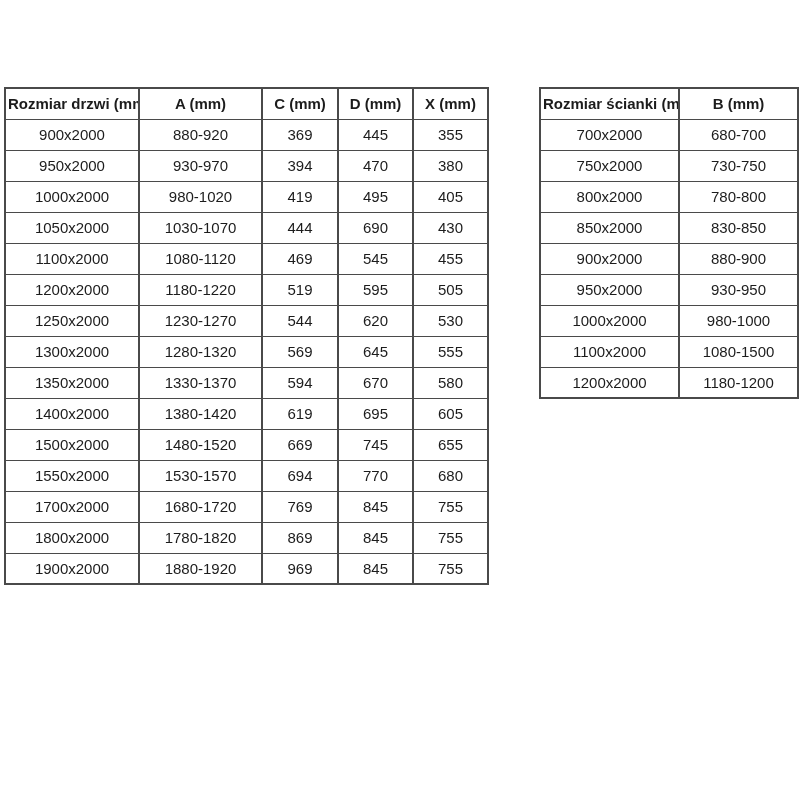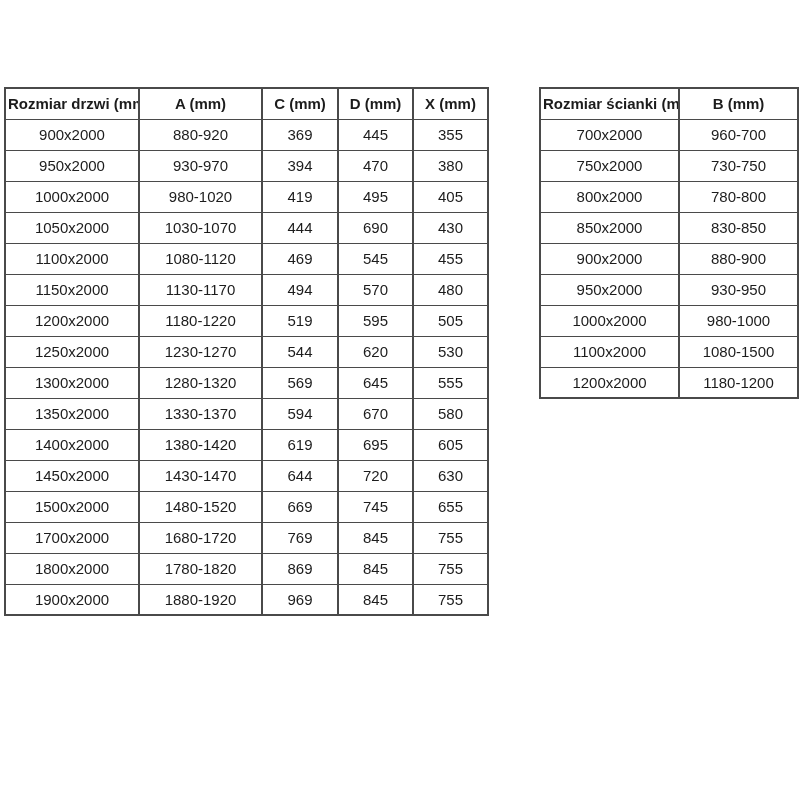--- a/index.html
+++ b/index.html
@@ -115,27 +115,20 @@
           <td>430</td>
         </tr>
         <tr>
           <td>1100x2000</td>
           <td>1080-1120</td>
           <td>469</td>
           <td>545</td>
           <td>455</td>
         </tr>
         <tr>
-          <td>1150x2000</td>
-          <td>1130-1170</td>
-          <td>494</td>
-          <td>570</td>
-          <td>480</td>
-        </tr>
-        <tr>
           <td>1200x2000</td>
           <td>1180-1220</td>
           <td>519</td>
           <td>595</td>
           <td>505</td>
         </tr>
         <tr>
           <td>1250x2000</td>
           <td>1230-1270</td>
           <td>544</td>
@@ -157,34 +150,34 @@
           <td>580</td>
         </tr>
         <tr>
           <td>1400x2000</td>
           <td>1380-1420</td>
           <td>619</td>
           <td>695</td>
           <td>605</td>
         </tr>
         <tr>
-          <td>1450x2000</td>
-          <td>1430-1470</td>
-          <td>644</td>
-          <td>720</td>
-          <td>630</td>
-        </tr>
-        <tr>
           <td>1500x2000</td>
           <td>1480-1520</td>
           <td>669</td>
           <td>745</td>
           <td>655</td>
         </tr>
         <tr>
+          <td>1550x2000</td>
+          <td>1530-1570</td>
+          <td>694</td>
+          <td>770</td>
+          <td>680</td>
+        </tr>
+        <tr>
           <td>1700x2000</td>
           <td>1680-1720</td>
           <td>769</td>
           <td>845</td>
           <td>755</td>
         </tr>
         <tr>
           <td>1800x2000</td>
           <td>1780-1820</td>
           <td>869</td>
@@ -208,21 +201,21 @@
       </colgroup>
     <thead>
         <tr>
           <th>Rozmiar ścianki (mm)</th>
           <th>B (mm)</th>
         </tr>
       </thead>
     <tbody>
         <tr>
           <td>700x2000</td>
-          <td>960-700</td>
+          <td>680-700</td>
         </tr>
         <tr>
           <td>750x2000</td>
           <td>730-750</td>
         </tr>
         <tr>
           <td>800x2000</td>
           <td>780-800</td>
         </tr>
         <tr>

